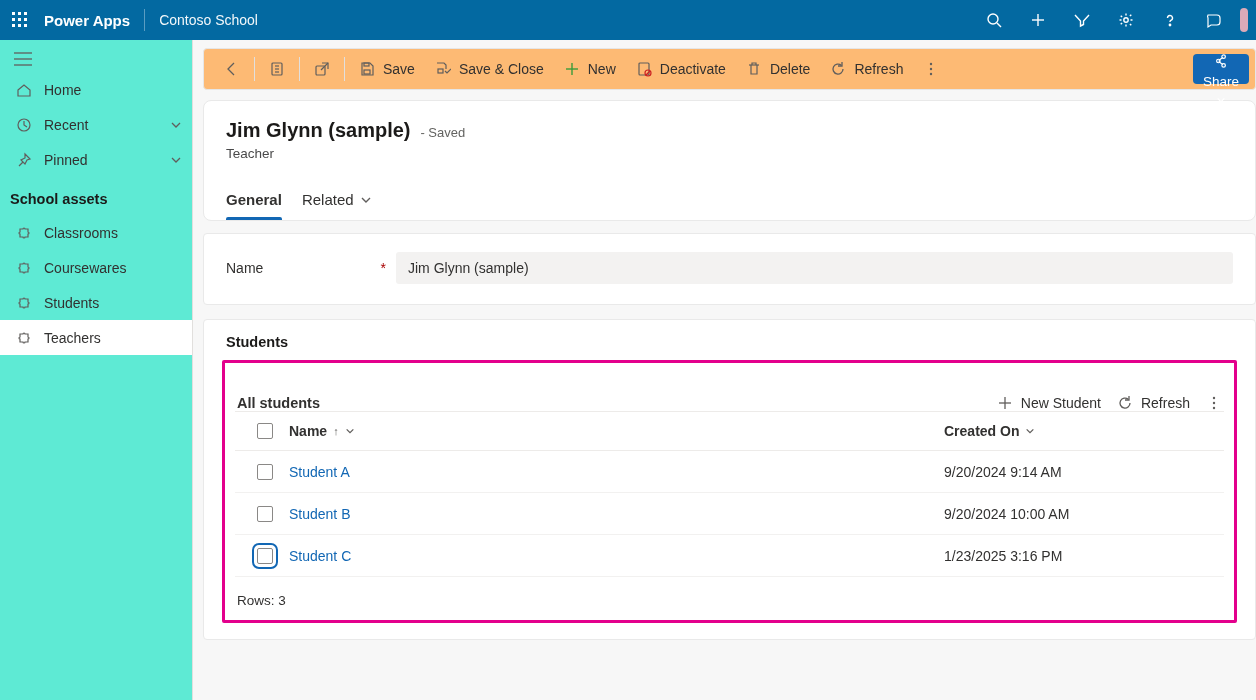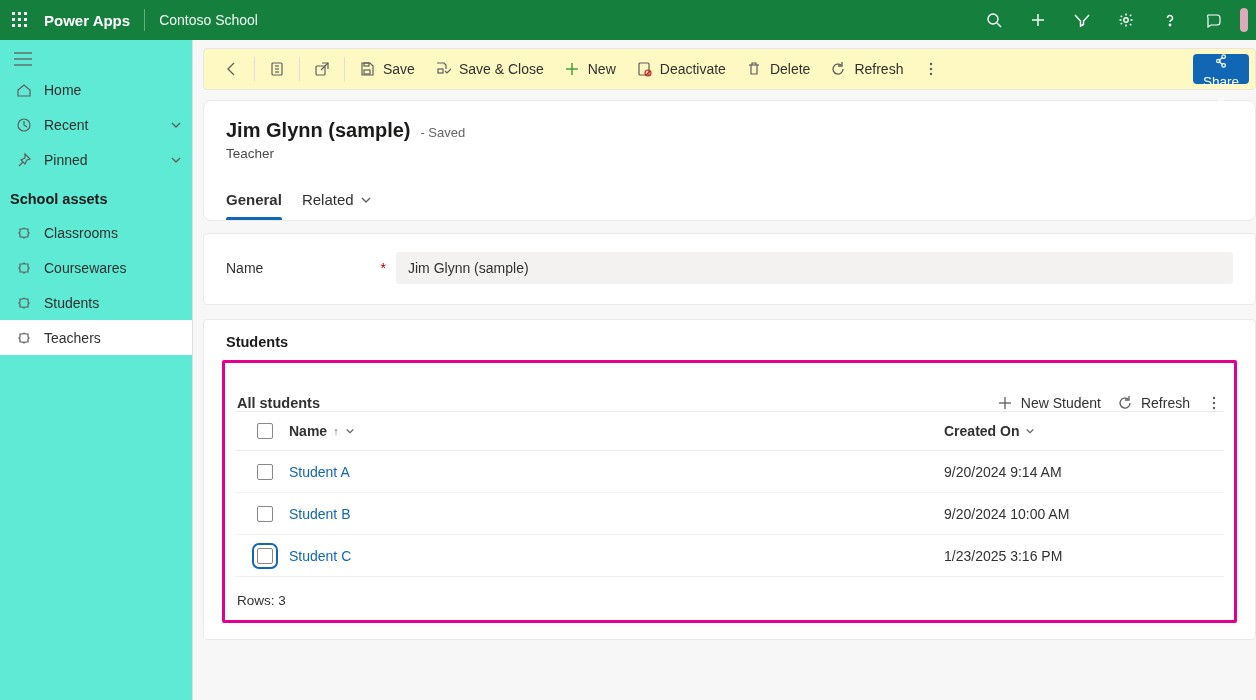--- a/index.html
+++ b/index.html
@@ -8,21 +8,21 @@
     font-size: 14px;
     color: #323130;
     background: #fff;
     width: 1256px;
     height: 700px;
     overflow: hidden;
   }
   
   .topbar {
     height: 40px;
-    background: #15803d;
+    background: #0369a1;
     color: #fff;
     display: flex;
     align-items: center;
     padding: 0 8px 0 0;
   }
   .topbar .waffle {
     width: 40px; height: 40px;
     display: flex; align-items: center; justify-content: center;
     cursor: pointer;
   }
@@ -103,21 +103,21 @@
   
   .content {
     flex: 1;
     background: #f7f7f7;
     padding: 8px 0 0 10px;
     overflow: hidden;
   }
   
   .cmdbar {
     height: 42px;
-    background: #fef9c3;
+    background: #fdba74;
     border: 1px solid #e6e6e6;
     border-radius: 4px;
     display: flex;
     align-items: center;
     padding: 0 6px 0 10px;
     gap: 0;
     margin-right: 0;
   }
   .cmdbar .cbtn {
     display: flex;

